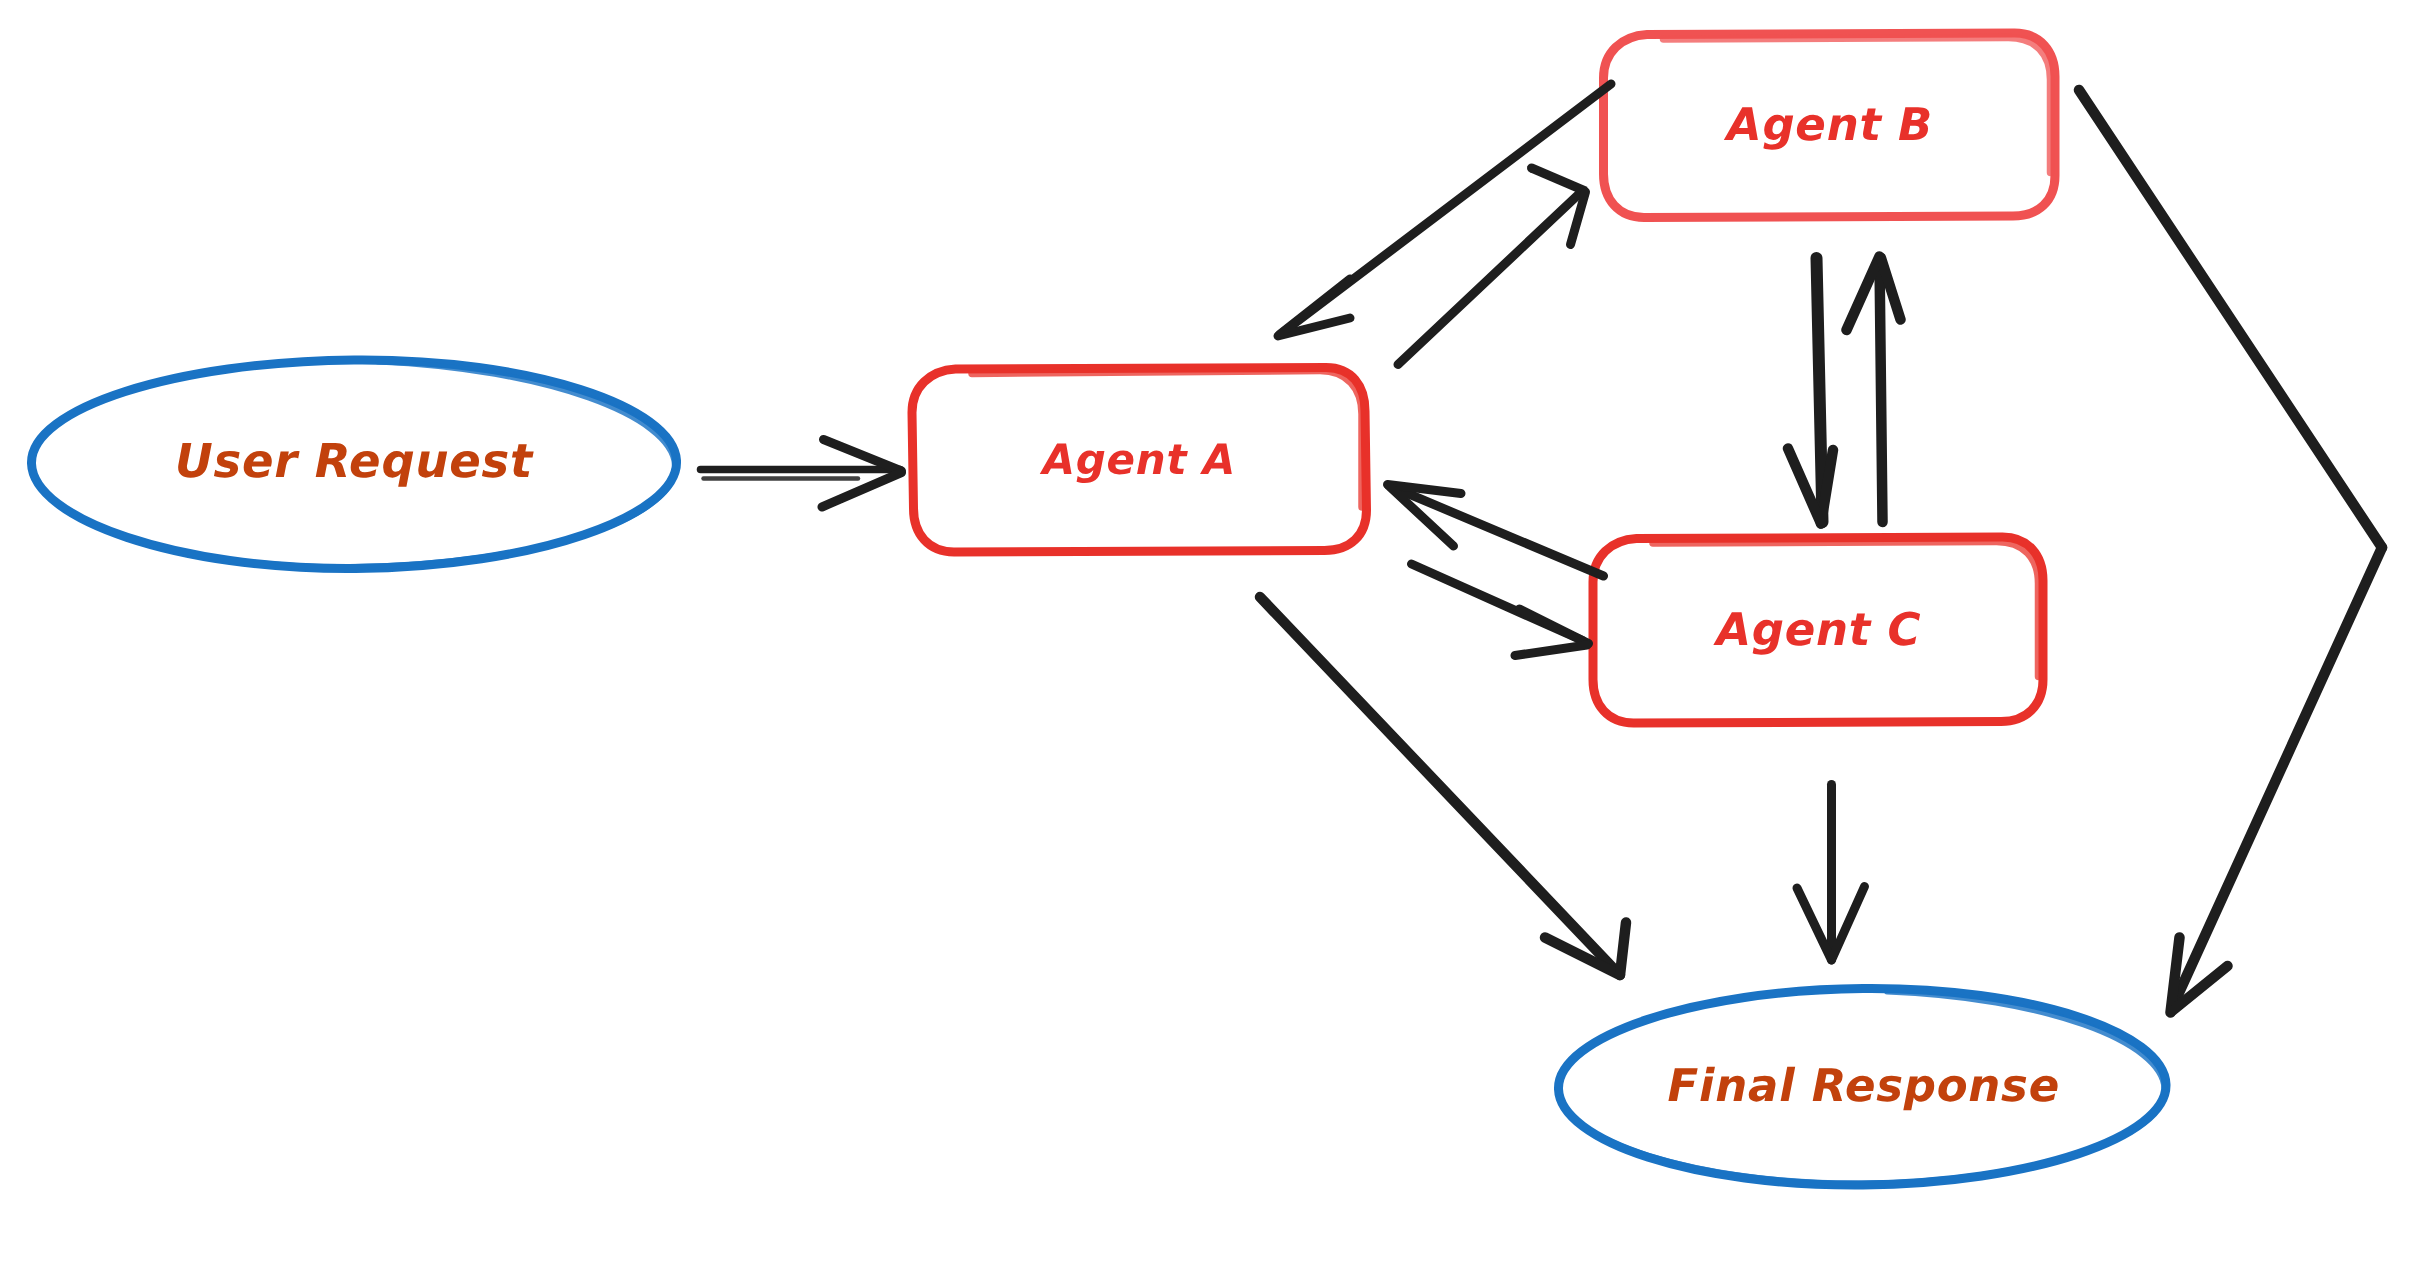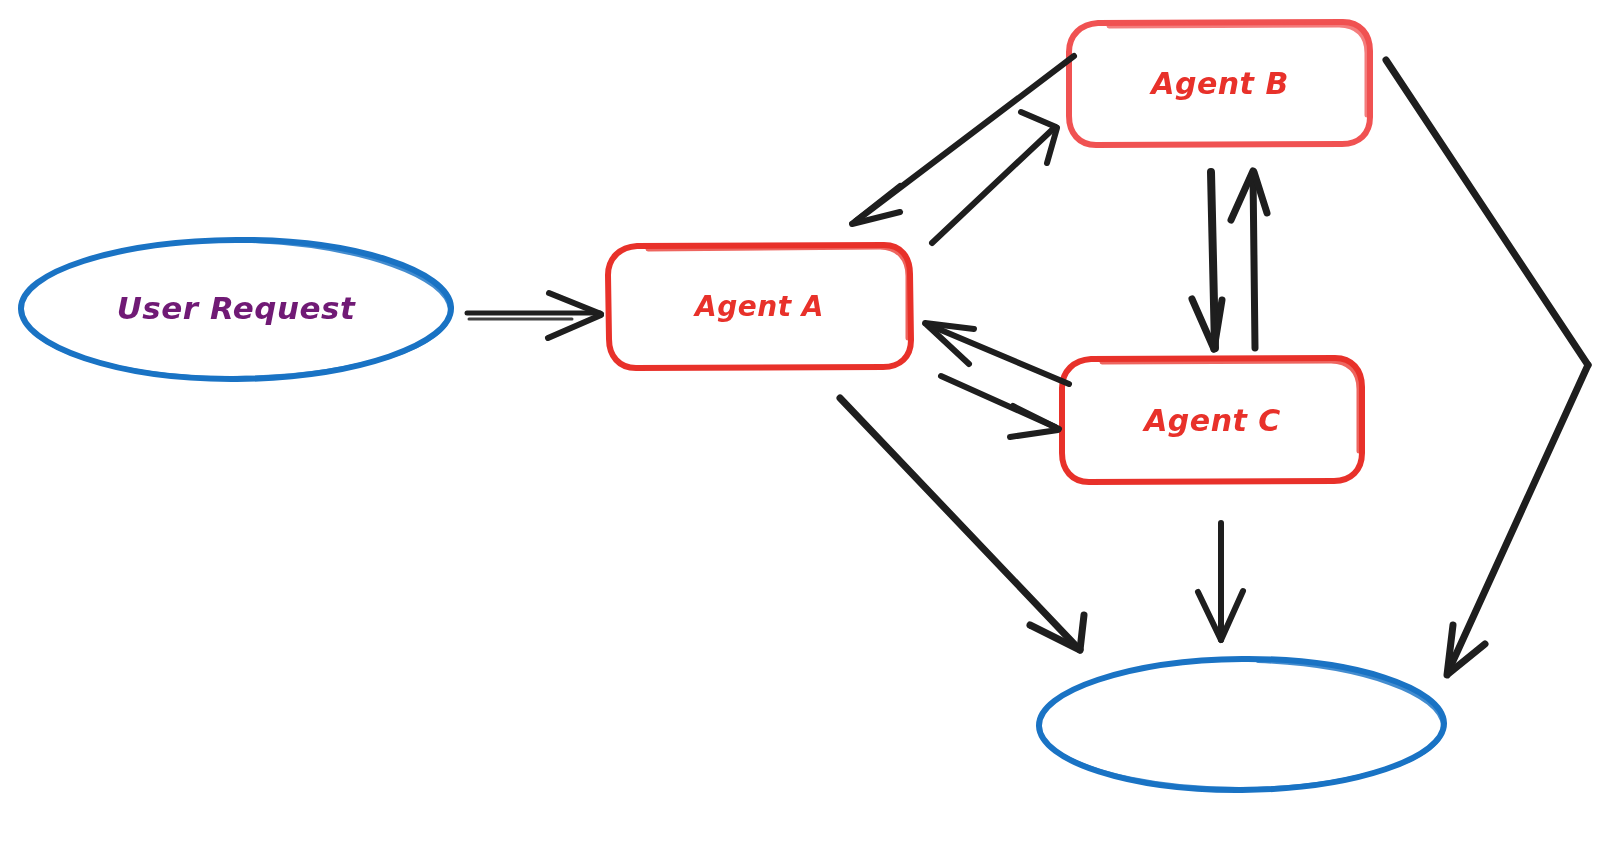--- a/index.html
+++ b/index.html
@@ -33,21 +33,21 @@
     align-items: center;
     justify-content: center;
     text-align: center;
     white-space: nowrap;
     font-family: "DejaVu Sans", sans-serif;
     font-style: italic;
     font-weight: 700;
     letter-spacing: 0.5px;
     pointer-events: none;
   }
-  .label-blue { color: #701a75; }
+  .label-blue { color: #c2410c; }
   .label-red  { color: #e8312a; }
   .sketch-stroke {
     fill: none;
     stroke-linecap: round;
     stroke-linejoin: round;
   }
   .edge-stroke {
     fill: none;
     stroke: #1e1e1e;
     stroke-linecap: round;
@@ -198,14 +198,15 @@
   </svg>
 
   <div class="node-label label-blue" style="left:21px; top:278px; width:430px; height:60px; font-size:31px;">User Request</div>
 
   <div class="node-label label-red" style="left:608px; top:278px; width:303px; height:56px; font-size:28px;">Agent A</div>
 
   <div class="node-label label-red" style="left:1062px; top:392px; width:301px; height:56px; font-size:30px;">Agent C</div>
 
   <div class="node-label label-red" style="left:1069px; top:55px; width:302px; height:56px; font-size:30px;">Agent B</div>
 
+  <div class="node-label label-blue" style="left:1040px; top:696px; width:405px; height:56px; font-size:30px;">Final Response</div>
 
 </div>
 
 </body></html>

